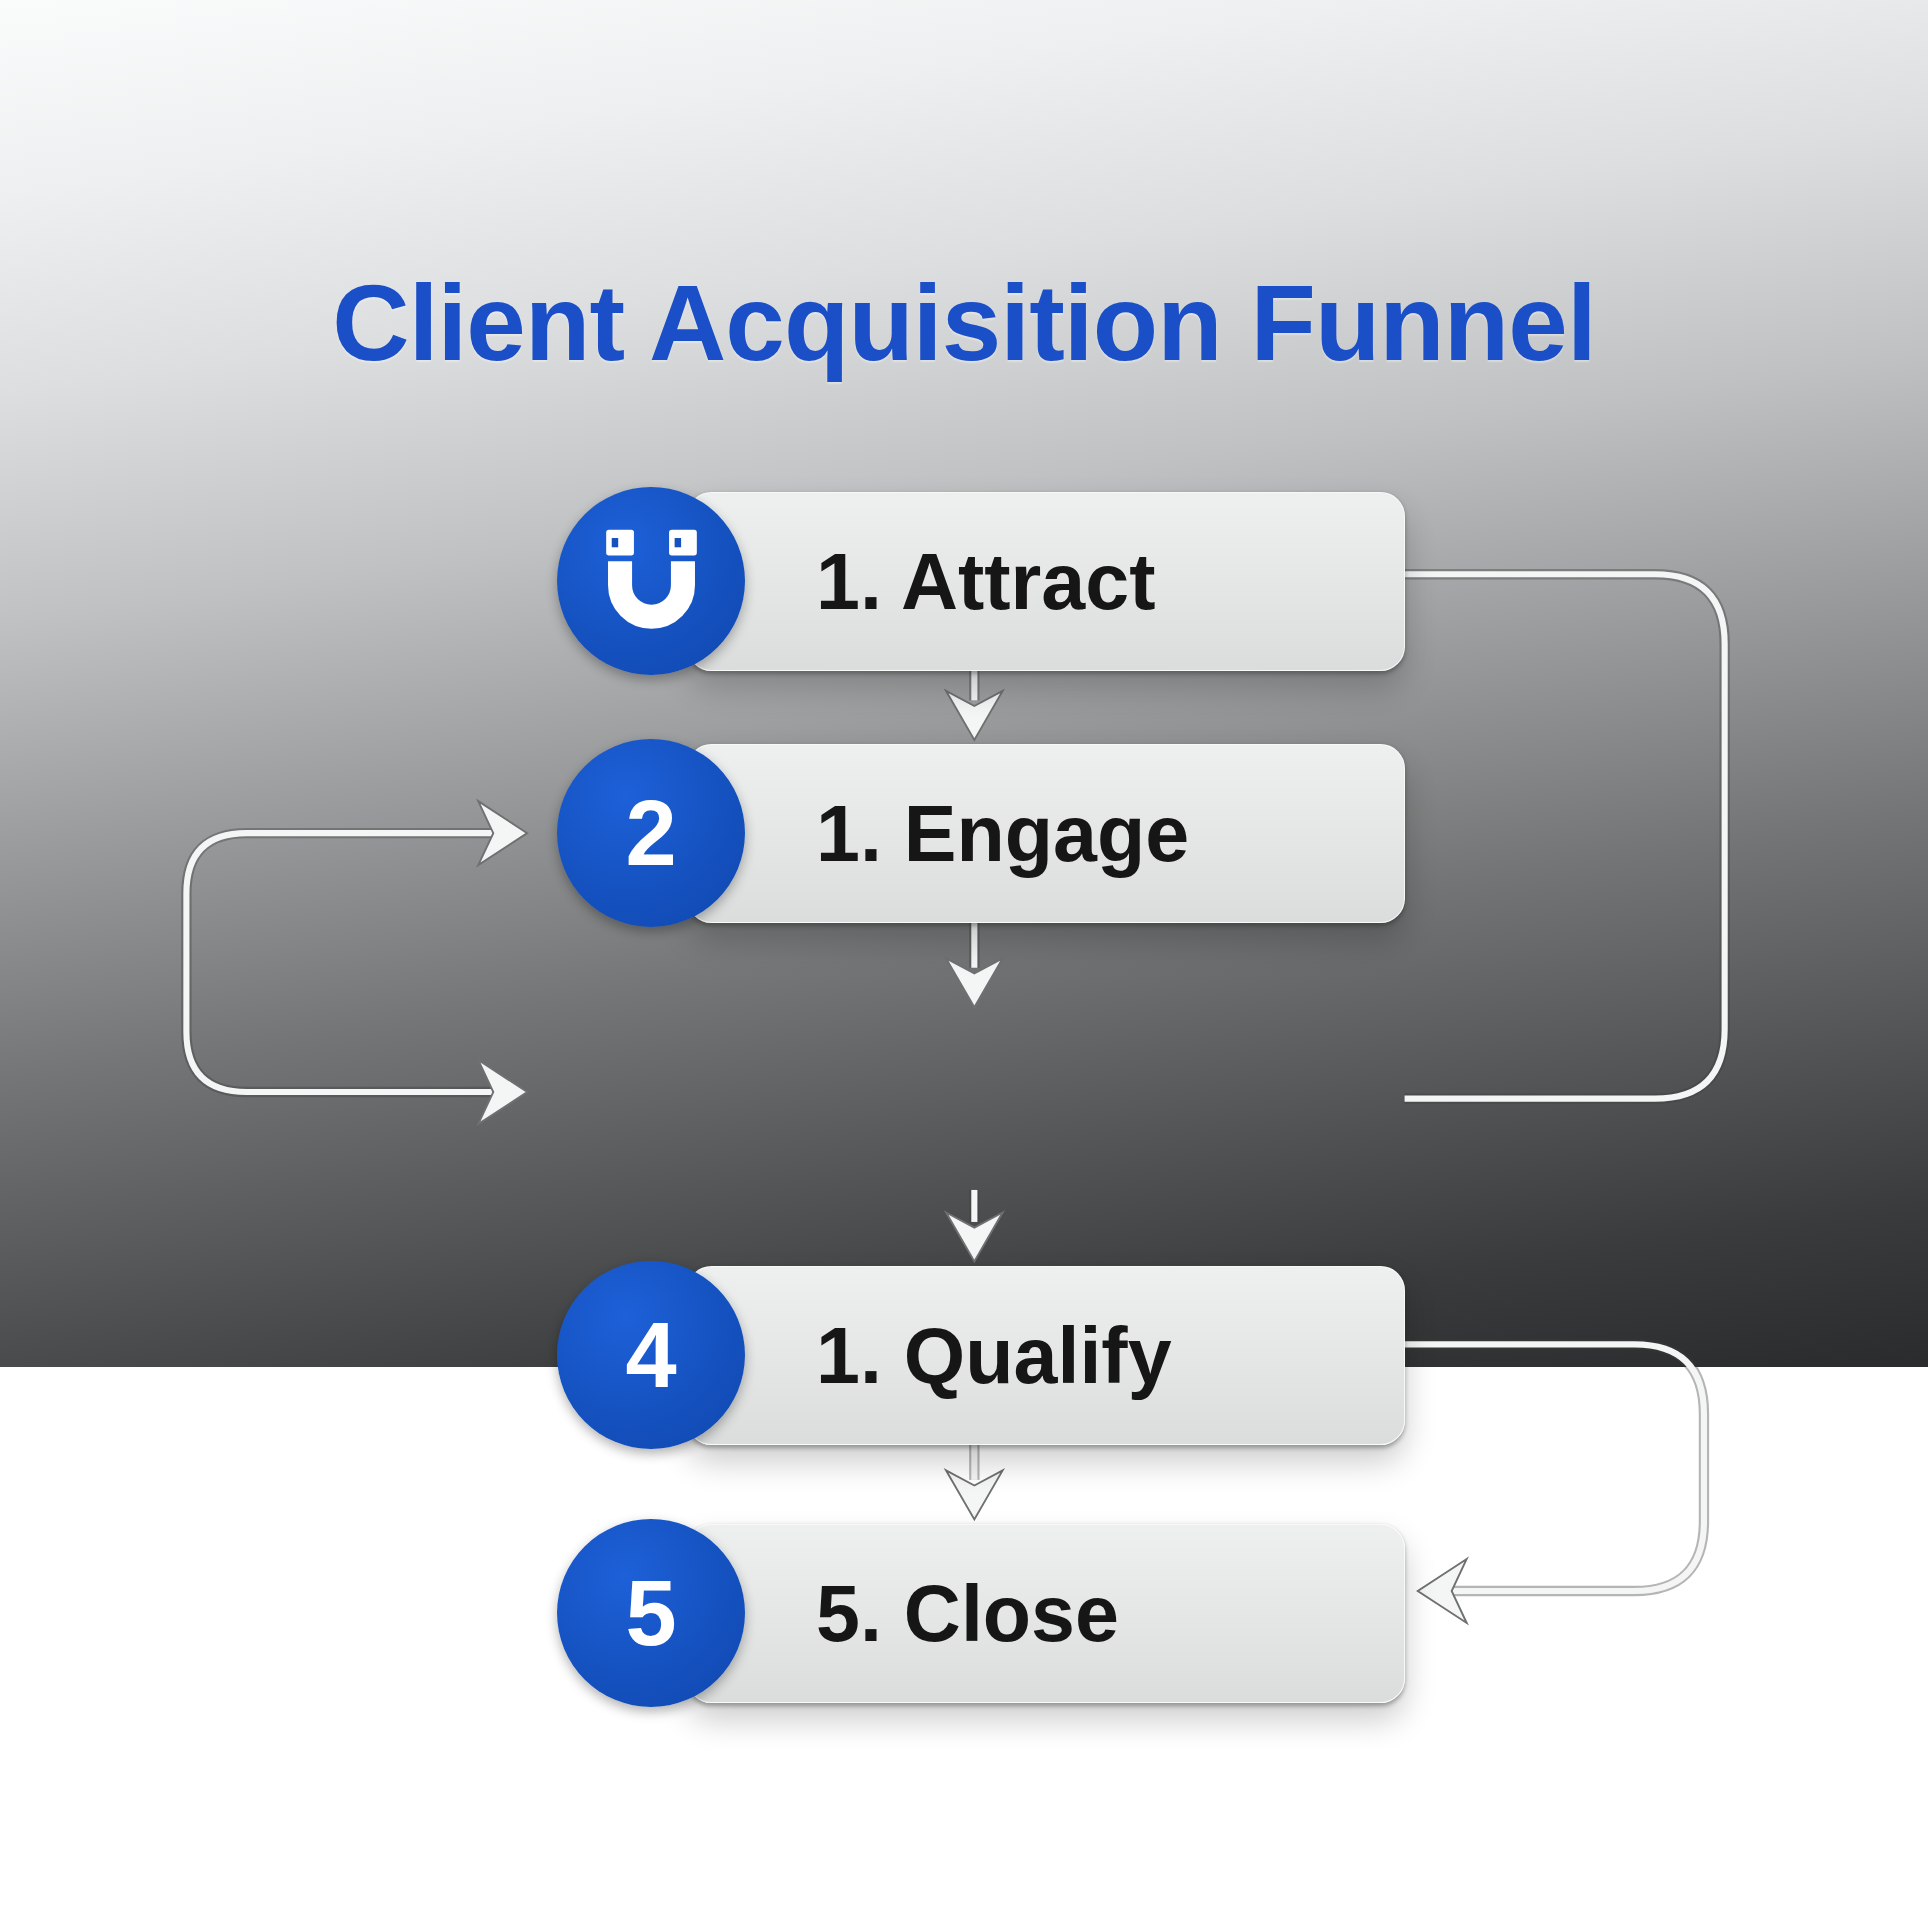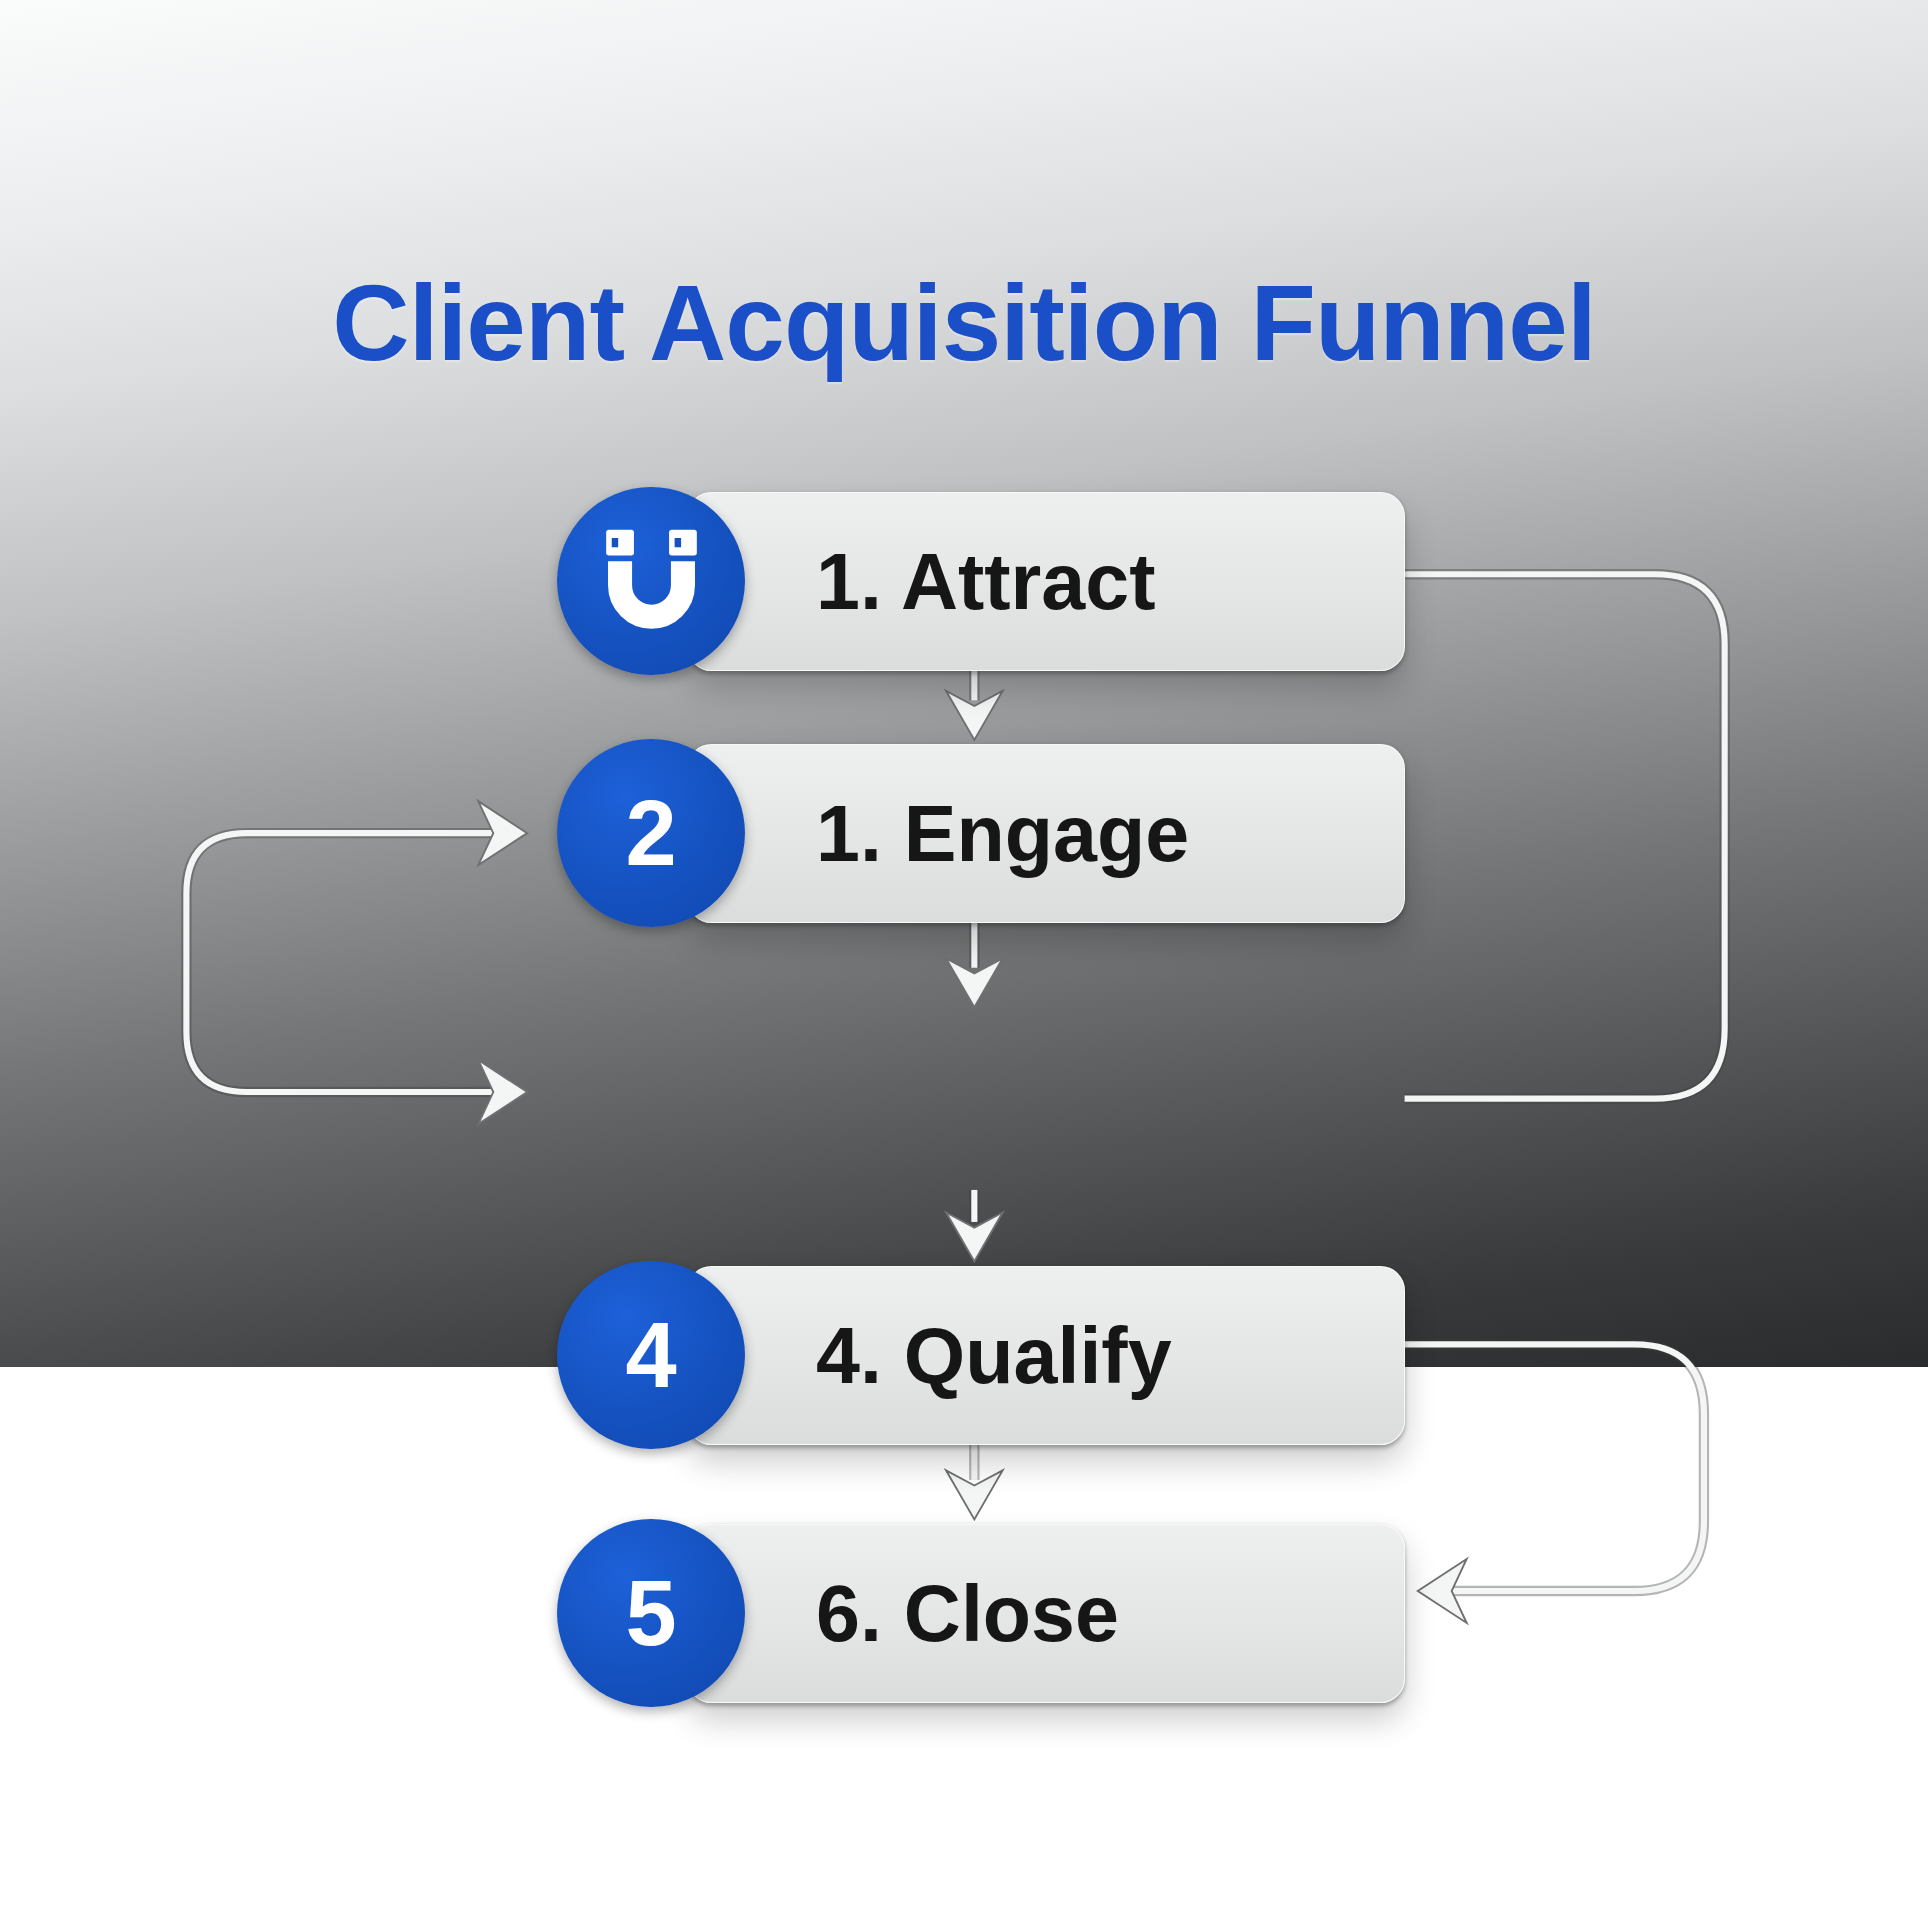--- a/index.html
+++ b/index.html
@@ -92,30 +92,30 @@
       <span class="label">1. Engage</span>
     </div>
     <div class="bubble">
       <span class="badge-num">2</span>
     </div>
   </div>
 
 
   <div class="step s4">
     <div class="box">
-      <span class="label">4. Qualify</span>
+      <span class="label">1. Qualify</span>
     </div>
     <div class="bubble">
       <span class="badge-num">4</span>
     </div>
   </div>
 
   <div class="step s5">
     <div class="box">
-      <span class="label">6. Close</span>
+      <span class="label">5. Close</span>
     </div>
     <div class="bubble">
       <span class="badge-num">5</span>
     </div>
   </div>
 
 </div>
 
 
 </body></html>

